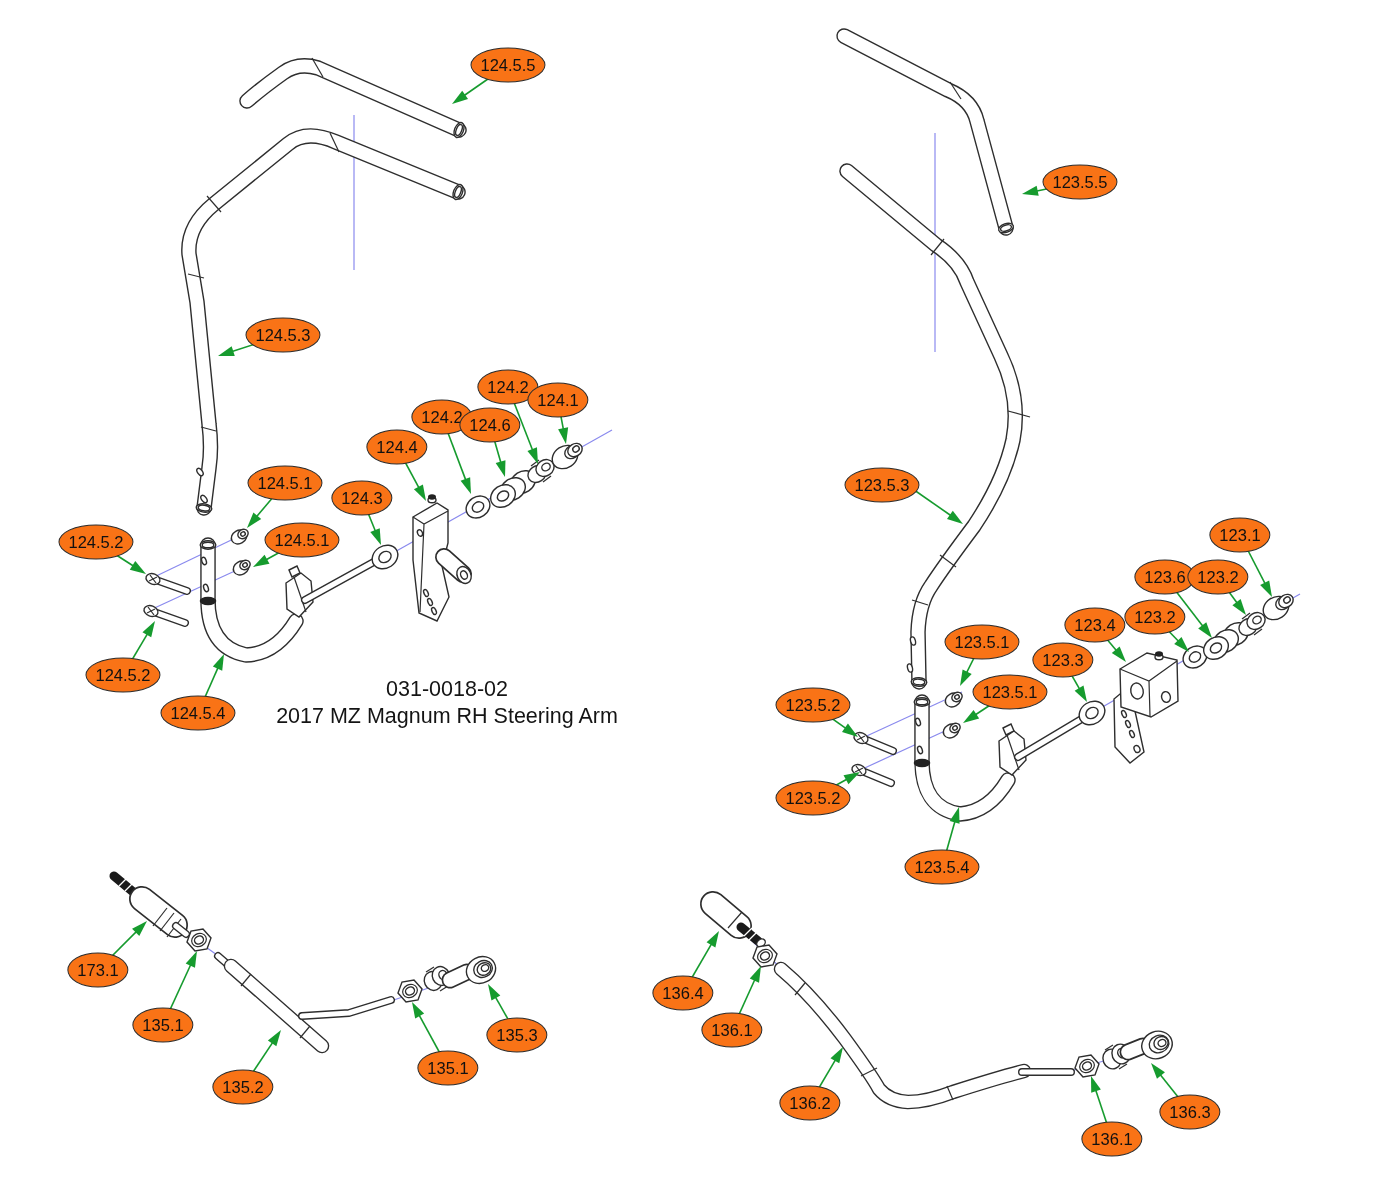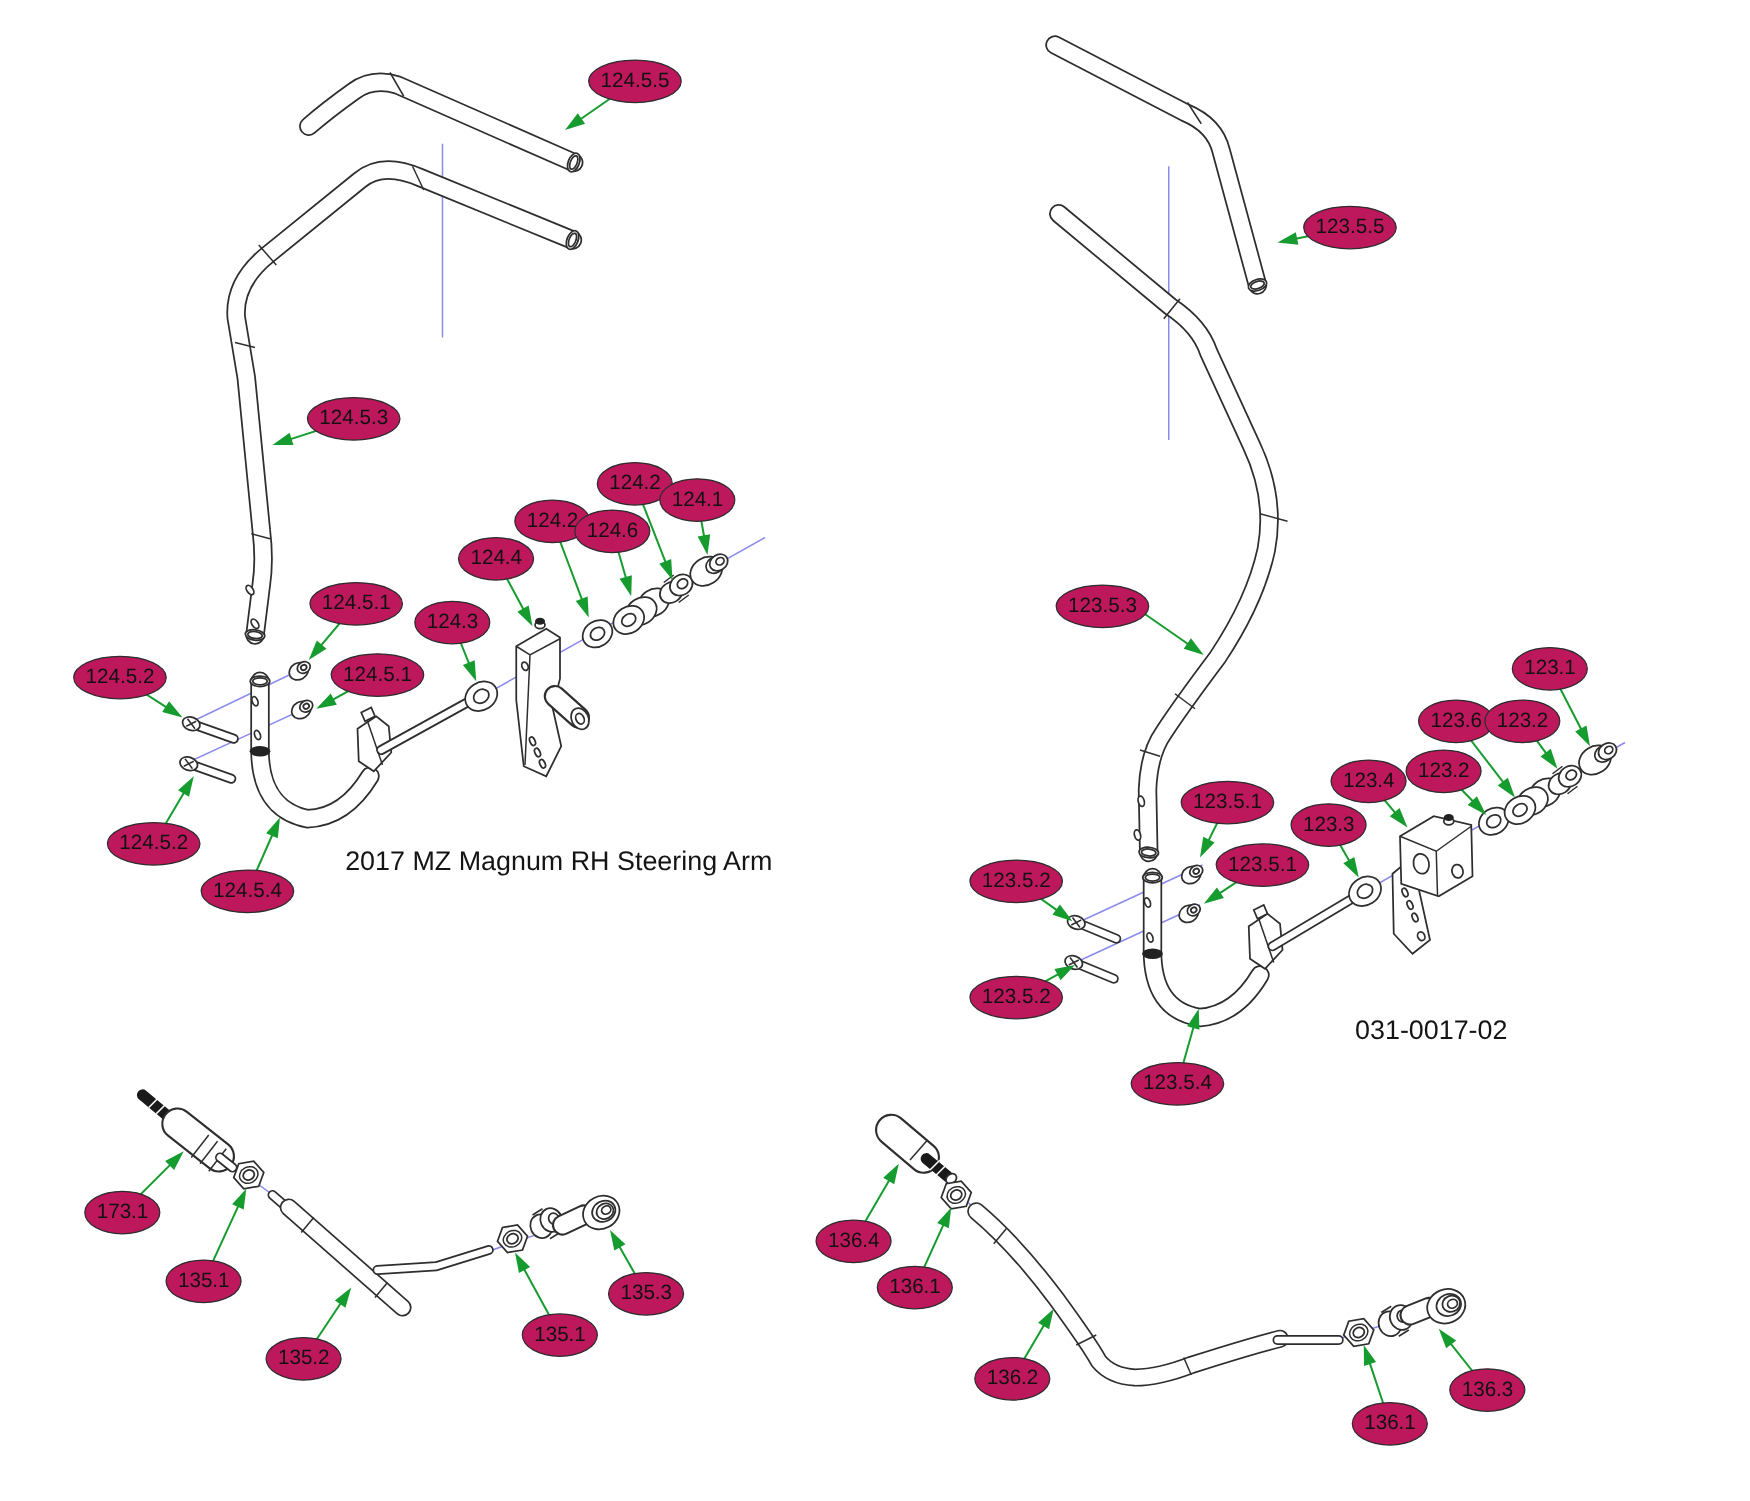--- a/index.html
+++ b/index.html
@@ -3,21 +3,21 @@
 <meta charset="utf-8">
 <style>
   html,body{margin:0;padding:0;background:#ffffff;}
   #page{position:relative;width:1400px;height:1201px;background:#ffffff;overflow:hidden;
         font-family:"Liberation Sans", sans-serif;}
   #art,#arrow-layer{position:absolute;left:0;top:0;width:1400px;height:1201px;}
   #art{z-index:1;}
   #arrow-layer{z-index:2;pointer-events:none;}
   .bubble{position:absolute;z-index:3;transform:translate(-50%,-50%);
           display:flex;align-items:center;justify-content:center;
-          height:33px;padding:0 9px;background:#be185d;
+          height:33px;padding:0 9px;background:#f97316;
           border:1.6px solid #2d2d2d;border-radius:50%;
           font-size:16.5px;color:#111;line-height:1;white-space:nowrap;}
   .title{position:absolute;z-index:3;transform:translateX(-50%);text-align:center;
          font-size:21.5px;line-height:27px;color:#141414;white-space:nowrap;}
   
   .to{stroke:#2e2e2e;stroke-width:15.5;fill:none;stroke-linecap:round;stroke-linejoin:round;}
   .ti{stroke:#ffffff;stroke-width:12.7;fill:none;stroke-linecap:round;stroke-linejoin:round;}
   .mo{stroke:#2e2e2e;stroke-width:14.5;fill:none;stroke-linecap:round;stroke-linejoin:round;}
   .mi{stroke:#ffffff;stroke-width:11.8;fill:none;stroke-linecap:round;stroke-linejoin:round;}
   .ro{stroke:#2e2e2e;stroke-width:8;fill:none;stroke-linecap:round;stroke-linejoin:round;}
@@ -526,24 +526,24 @@
         <line x1="1112" y1="1139" x2="1095.4271887242357" y2="1089.2815661727072" stroke="#169b2e" stroke-width="1.6"></line>
         <polygon points="1091,1076 1100.897929076327,1089.5661711621224 1091.2213594362117,1092.791694375494" fill="#169b2e"></polygon>
       </g>
       <g>
         <line x1="1190" y1="1112" x2="1159.7184413036928" y2="1073.9539390738705" stroke="#169b2e" stroke-width="1.6"></line>
         <polygon points="1151,1063 1164.954296438273,1072.342783895221 1156.973569398739,1078.6947911307686" fill="#169b2e"></polygon>
       </g>
     </svg>
 
 <div class="title" style="left:447px;top:676px">
+  <div>031-0018-02</div>
   <div>2017 MZ Magnum RH Steering Arm</div>
 </div>
 <div class="title" style="left:1145px;top:811px">
-  <div>031-0017-02</div>
 </div>
 
 <div class="bubble" style="left: 508px; top: 65px;">124.5.5</div>
     <div class="bubble" style="left: 283px; top: 335px;">124.5.3</div>
     <div class="bubble" style="left: 508px; top: 387px;">124.2</div>
     <div class="bubble" style="left: 558px; top: 400px;">124.1</div>
     <div class="bubble" style="left: 442px; top: 417px;">124.2</div>
     <div class="bubble" style="left: 490px; top: 425px; text-align: center;">124.6</div>
     <div class="bubble" style="left: 397px; top: 447px;">124.4</div>
     <div class="bubble" style="left: 285px; top: 483px;">124.5.1</div>

